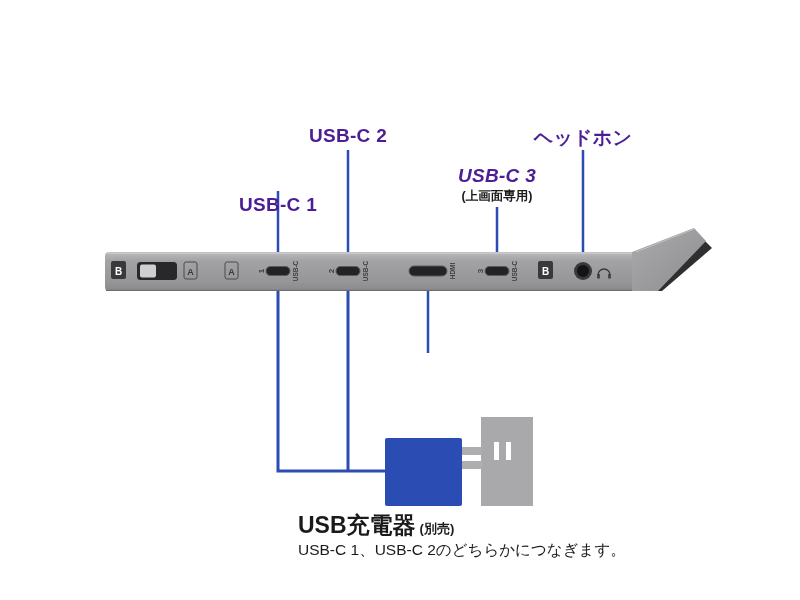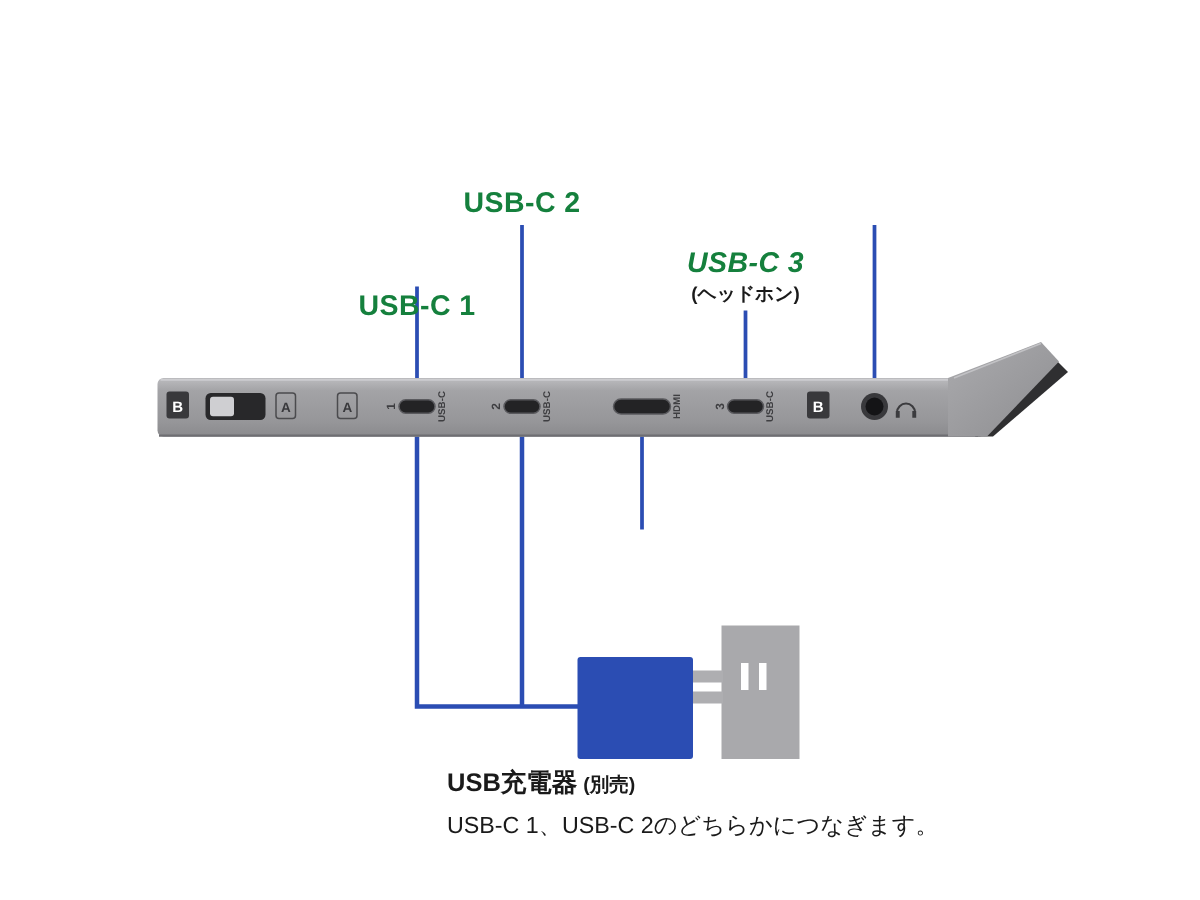--- a/index.html
+++ b/index.html
@@ -13,36 +13,36 @@
     position:relative;
     width:800px; height:600px;
     background:#ffffff;
     overflow:hidden;
   }
   .canvas > svg { position:absolute; left:0; top:0; }
   .lbl {
     position:absolute;
     font-size:19px;
     font-weight:600;
-    color:#15803d;
+    color:#4c1d95;
     white-space:nowrap;
     letter-spacing:0.3px;
   }
   .centered { transform:translateX(-50%); }
   .sub-note {
     position:absolute;
     font-size:12.5px;
     font-weight:600;
     white-space:nowrap;
   }
   .caption {
     position:absolute;
     white-space:nowrap;
   }
-  .cap-title { font-size:17px; font-weight:600; }
+  .cap-title { font-size:23px; font-weight:600; }
   .cap-note  { font-size:13px; font-weight:600; margin-left:4px;text-align:right; }
   .desc {
     position:absolute;
     font-size:15.5px;
     font-weight:400;
     white-space:nowrap;
   }
   svg text {
     font-family:"Liberation Sans","DejaVu Sans",sans-serif;
   }
@@ -149,26 +149,27 @@
       <g stroke="#3b3b3e" fill="none" stroke-width="1.4">
         <path d="M 598 275 a 6 6 0 0 1 12 0"></path>
         <rect x="597.2" y="274" width="2.6" height="4.5" fill="#3b3b3e" stroke="none"></rect>
         <rect x="608.2" y="274" width="2.6" height="4.5" fill="#3b3b3e" stroke="none"></rect>
       </g>
     </g>
   </svg>
 
   <div class="lbl centered" style="left:348px; top:125px;">USB-C 2</div>
 
+  <div class="lbl centered" style="left:583px; top:125px;">ヘッドホン</div>
 
   <div class="lbl centered" style="left:278px; top:165px;margin-top:29px;">USB-C 1</div>
 
   <div class="lbl centered" style="left:497px; top:165px;font-style:italic;">USB-C 3</div>
 
-  <div class="sub-note centered" style="left:497px; top:188px;">(ヘッドホン)</div>
+  <div class="sub-note centered" style="left:497px; top:188px;">(上画面専用)</div>
 
 
   <div class="caption" style="left:298px; top:510px;">
     <span class="cap-title">USB充電器</span><span class="cap-note">(別売)</span>
   </div>
 
   <div class="desc" style="left:298px; top:540px;">USB-C 1、USB-C 2のどちらかにつなぎます。</div>
 
 </div>
 

